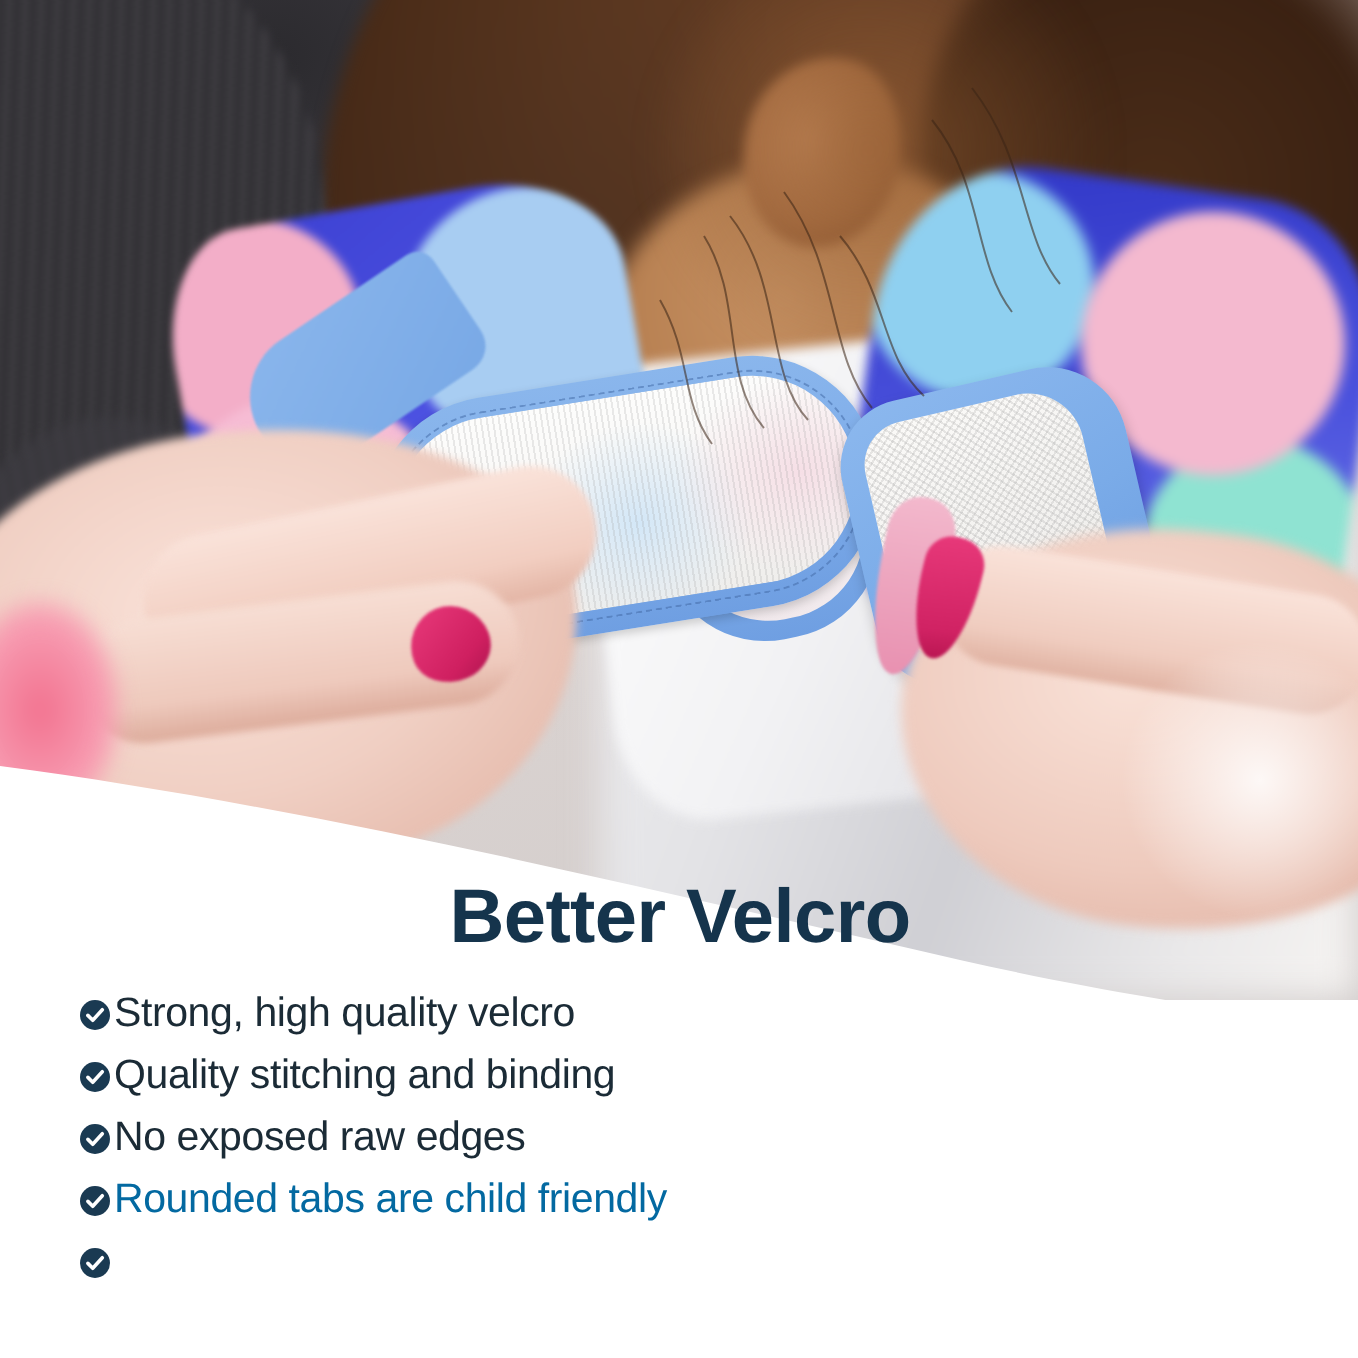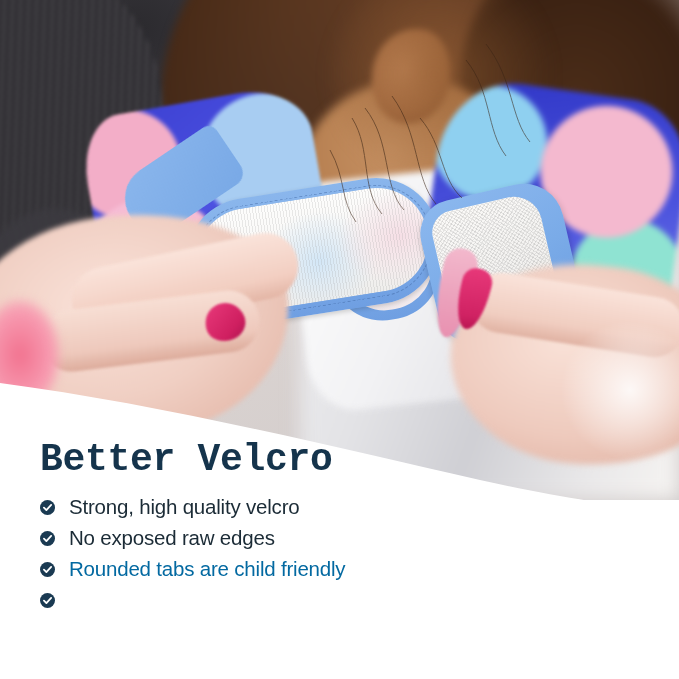--- a/index.html
+++ b/index.html
@@ -293,37 +293,38 @@
   .curve svg { display: block; }
 
   
   .text-block {
     position: absolute;
     left: 40px;
     top: 440px;
     width: 600px;
   }
   .headline {
-    font-family: Liberation Mono, monospace;
+    font-family: Liberation Sans, sans-serif;
     font-weight: 700;
     font-size: 38px;
     line-height: 1.05;
     letter-spacing: -0.3px;
     margin: 0 0 12px 0;
     white-space: nowrap;
+    text-align: center;
   }
   .bullets {
     list-style: none;
     margin: 0;
     padding: 0;
   }
   .bullet {
     display: flex;
     align-items: center;
-    gap: 14px;
+    gap: 2px;
     height: 31px;
   }
   .check-icon {
     flex: 0 0 auto;
     width: 15px;
     height: 15px;
     display: block;
   }
   .bullet-text {
     font-family: "Liberation Sans", sans-serif;
@@ -405,20 +406,27 @@
     <ul class="bullets">
 
       <li class="bullet">
         <svg class="check-icon" viewBox="0 0 16 16">
           <circle cx="8" cy="8" r="8" fill="#1A3A52"></circle>
           <path d="M4.2 8.2 L6.8 10.8 L11.9 5.2" stroke="#ffffff" stroke-width="1.9" fill="none" stroke-linecap="round" stroke-linejoin="round"></path>
         </svg>
         <span class="bullet-text" style="color: rgb(27, 43, 54);">Strong, high quality velcro</span>
       </li>
 
+      <li class="bullet">
+        <svg class="check-icon" viewBox="0 0 16 16">
+          <circle cx="8" cy="8" r="8" fill="#1A3A52"></circle>
+          <path d="M4.2 8.2 L6.8 10.8 L11.9 5.2" stroke="#ffffff" stroke-width="1.9" fill="none" stroke-linecap="round" stroke-linejoin="round"></path>
+        </svg>
+        <span class="bullet-text" style="color: rgb(27, 43, 54);">Quality stitching and binding</span>
+      </li>
 
       <li class="bullet">
         <svg class="check-icon" viewBox="0 0 16 16">
           <circle cx="8" cy="8" r="8" fill="#1A3A52"></circle>
           <path d="M4.2 8.2 L6.8 10.8 L11.9 5.2" stroke="#ffffff" stroke-width="1.9" fill="none" stroke-linecap="round" stroke-linejoin="round"></path>
         </svg>
         <span class="bullet-text" style="color: rgb(27, 43, 54);">No exposed raw edges</span>
       </li>
 
       <li class="bullet">

